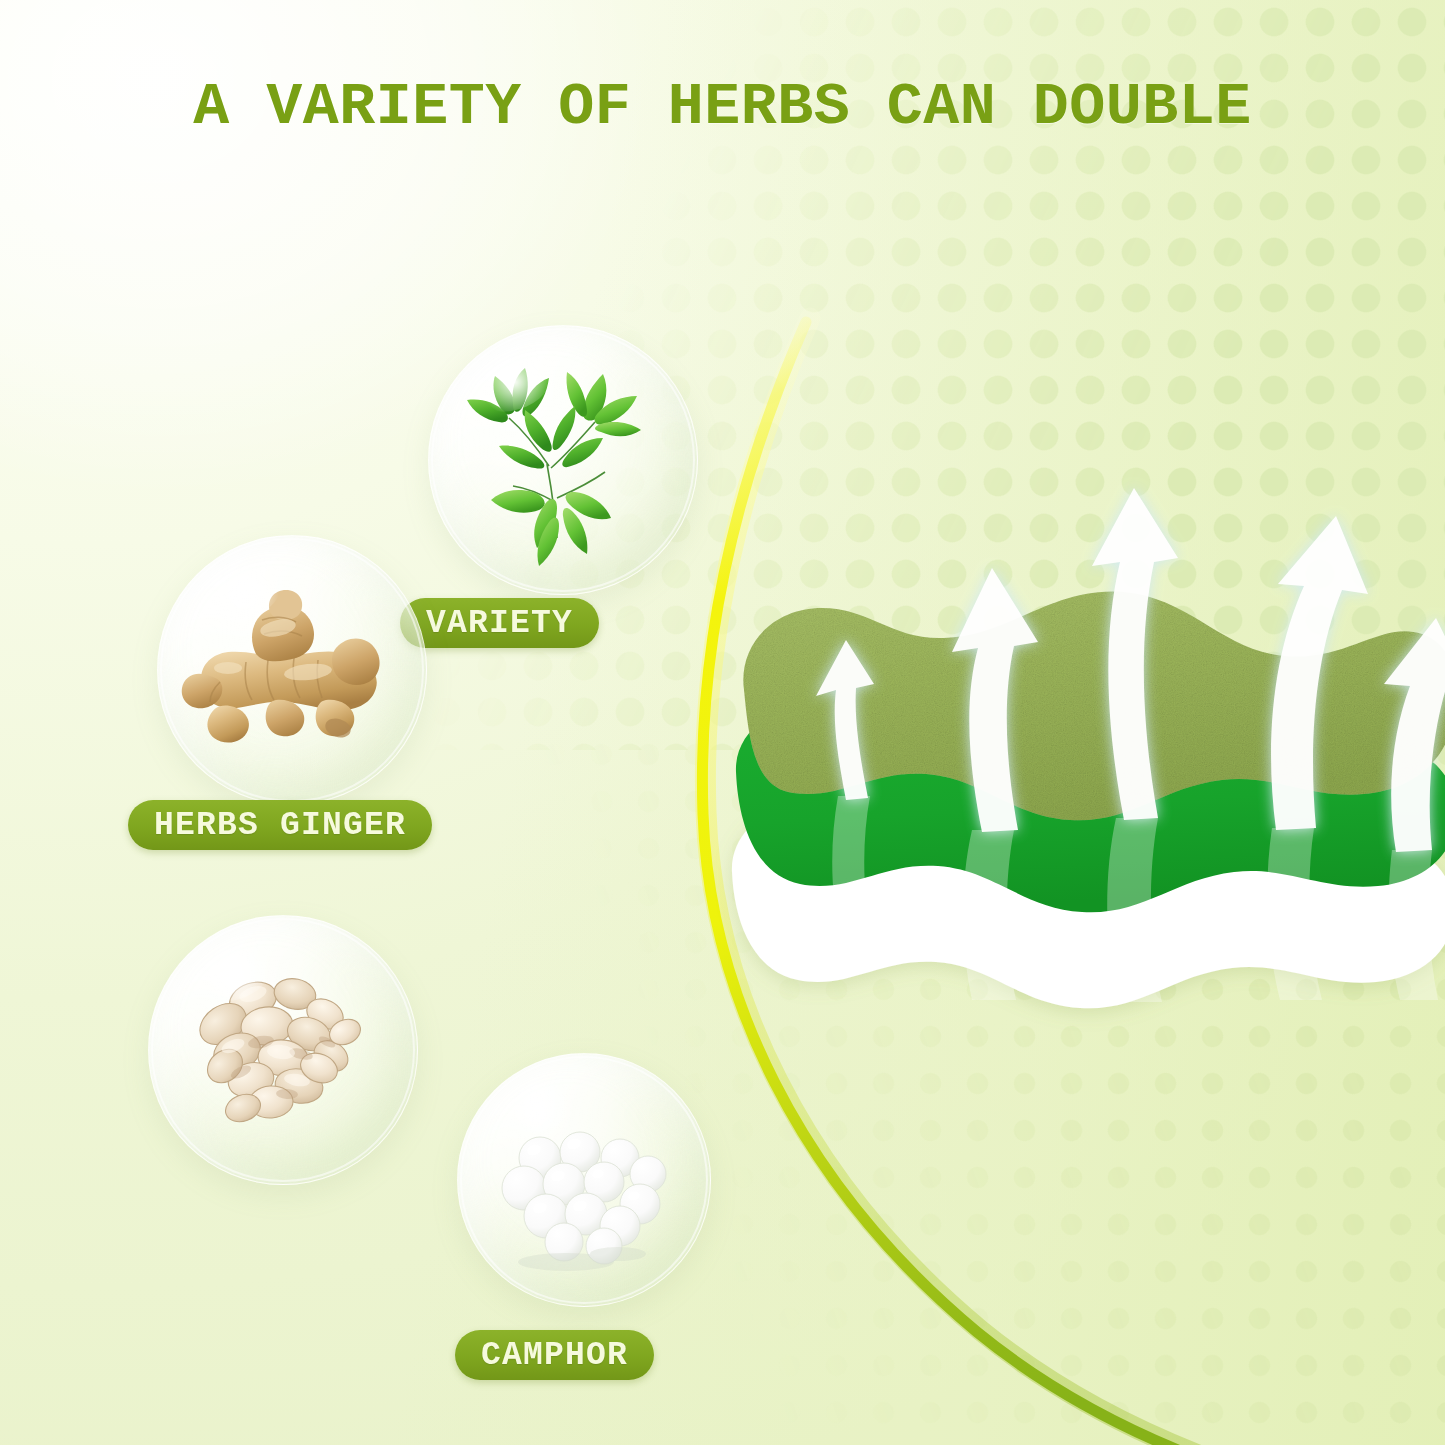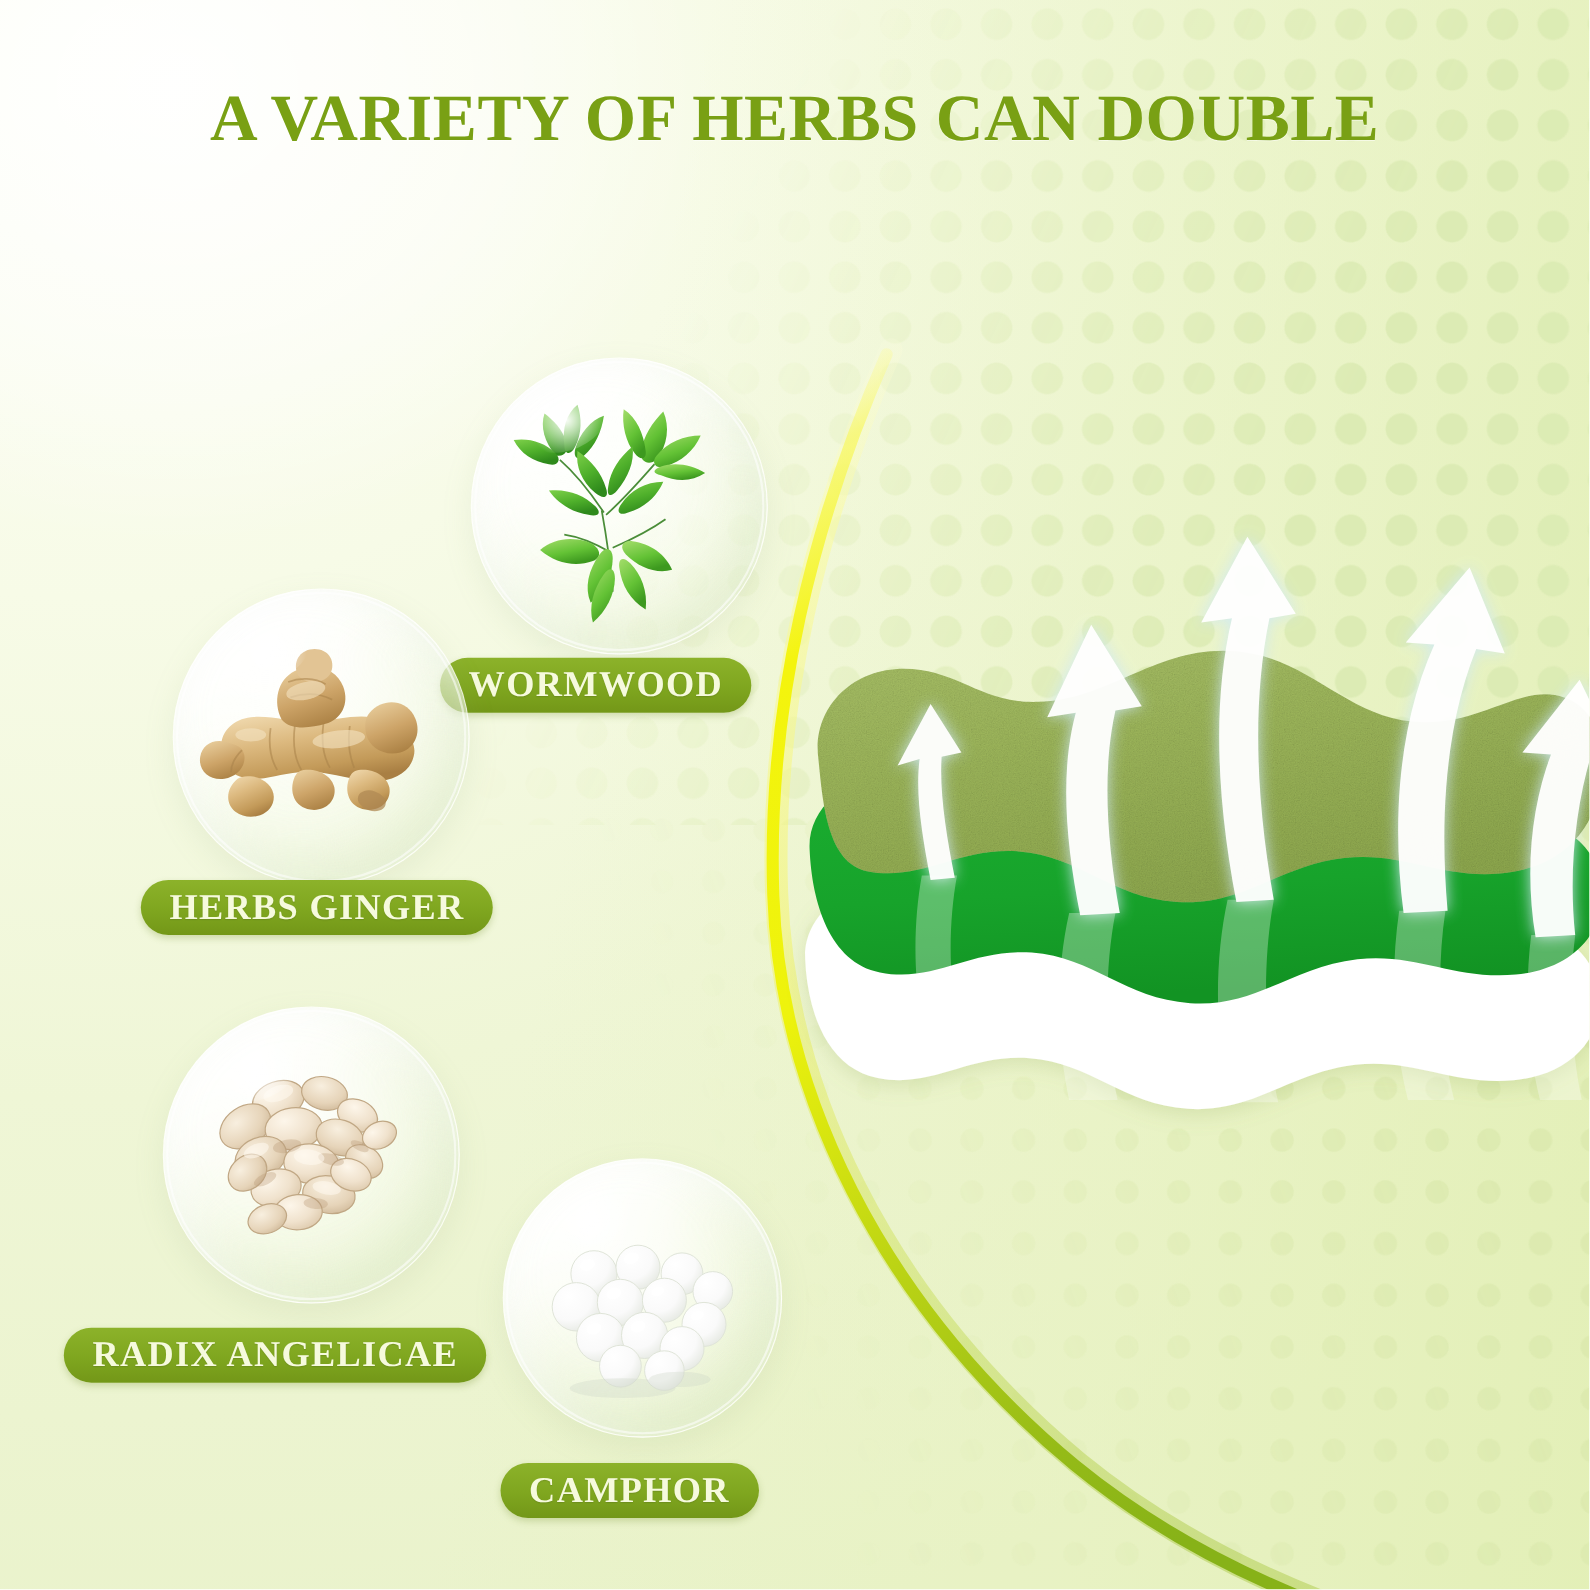--- a/index.html
+++ b/index.html
@@ -5,21 +5,21 @@
   html, body {
     margin: 0;
     padding: 0;
     background: #ffffff;
   }
   #poster {
     position: relative;
     width: 1445px;
     height: 1445px;
     overflow: hidden;
-    font-family: Liberation Serif, serif;
+    font-family: Liberation Mono, monospace;
     background: #fbfdf1;
   }
 
   
   .bg-base {
     position: absolute;
     inset: 0;
     background:
       radial-gradient(125% 105% at 6% 4%, #fdfef6 0%, #f7fbe7 32%, #eff6d6 62%, #e9f2ca 100%);
   }
@@ -316,21 +316,21 @@
           <path d="M104 166 C 88 162, 74 164, 62 174 C 76 186, 94 190, 110 184 C 120 180, 116 170, 104 166 Z"></path>
           <path d="M116 178 C 106 192, 102 208, 108 222 C 120 212, 128 196, 128 182 C 128 172, 122 170, 116 178 Z"></path>
           <path d="M140 178 C 152 190, 168 196, 182 192 C 176 178, 162 168, 146 166 C 136 165, 134 172, 140 178 Z"></path>
           <path d="M134 190 C 136 206, 144 220, 158 228 C 160 212, 154 196, 144 186 C 137 179, 133 182, 134 190 Z"></path>
           <path d="M120 196 C 110 210, 106 226, 110 240 C 122 230, 130 214, 130 200 C 130 190, 125 189, 120 196 Z"></path>
         </g>
       </svg>
     </div>
   </div>
   <div class="pill" style="left:400px; top:598px;">
-    <span>WORMWOOD</span>
+    <span>VARIETY</span>
   </div>
 
   <div class="bubble" style="left:157px; top:535px; width:268px; height:268px;">
     <div class="rim"></div>
     <div class="content">
       <svg viewBox="0 0 268 268" width="268" height="268">
         <defs>
           <linearGradient id="gingerG" x1="0.1" y1="0" x2="0.6" y2="1">
             <stop offset="0%" stop-color="#f0d9ae"></stop>
             <stop offset="40%" stop-color="#dcb97f"></stop>
@@ -441,23 +441,20 @@
 
         <g fill="#fffaf0" opacity="0.55">
           <ellipse cx="104" cy="78" rx="14" ry="7" transform="rotate(-18 104 78)"></ellipse>
           <ellipse cx="132" cy="136" rx="14" ry="7" transform="rotate(6 132 136)"></ellipse>
           <ellipse cx="148" cy="164" rx="13" ry="6" transform="rotate(10 148 164)"></ellipse>
           <ellipse cx="84" cy="130" rx="12" ry="6" transform="rotate(-22 84 130)"></ellipse>
         </g>
       </svg>
     </div>
   </div>
-  <div class="pill" style="left:58px; top:1207px;">
-    <span>RADIX ANGELICAE</span>
-  </div>
 
   <div class="bubble" style="left:457px; top:1053px; width:252px; height:252px;">
     <div class="rim"></div>
     <div class="content">
       <svg viewBox="0 0 252 252" width="252" height="252">
         <defs>
           <radialGradient id="ballG" cx="0.33" cy="0.28" r="0.85">
             <stop offset="0%" stop-color="#ffffff"></stop>
             <stop offset="58%" stop-color="#fafafa"></stop>
             <stop offset="100%" stop-color="#e2e6de"></stop>

